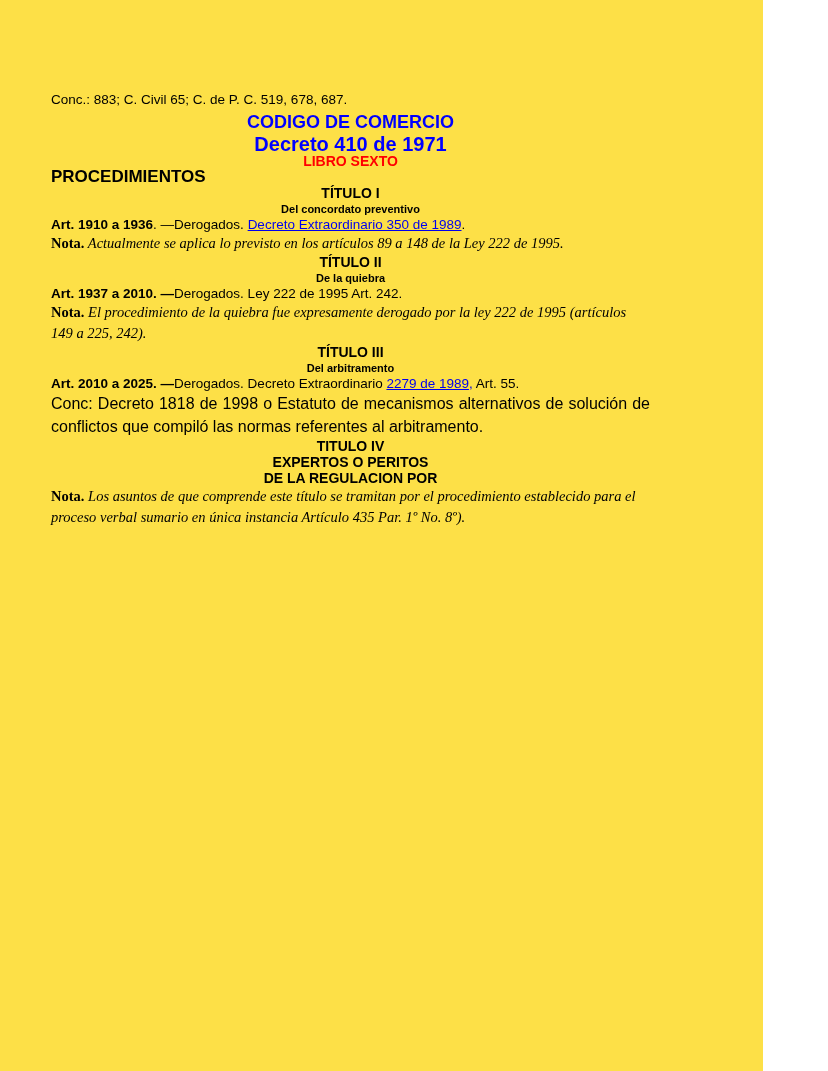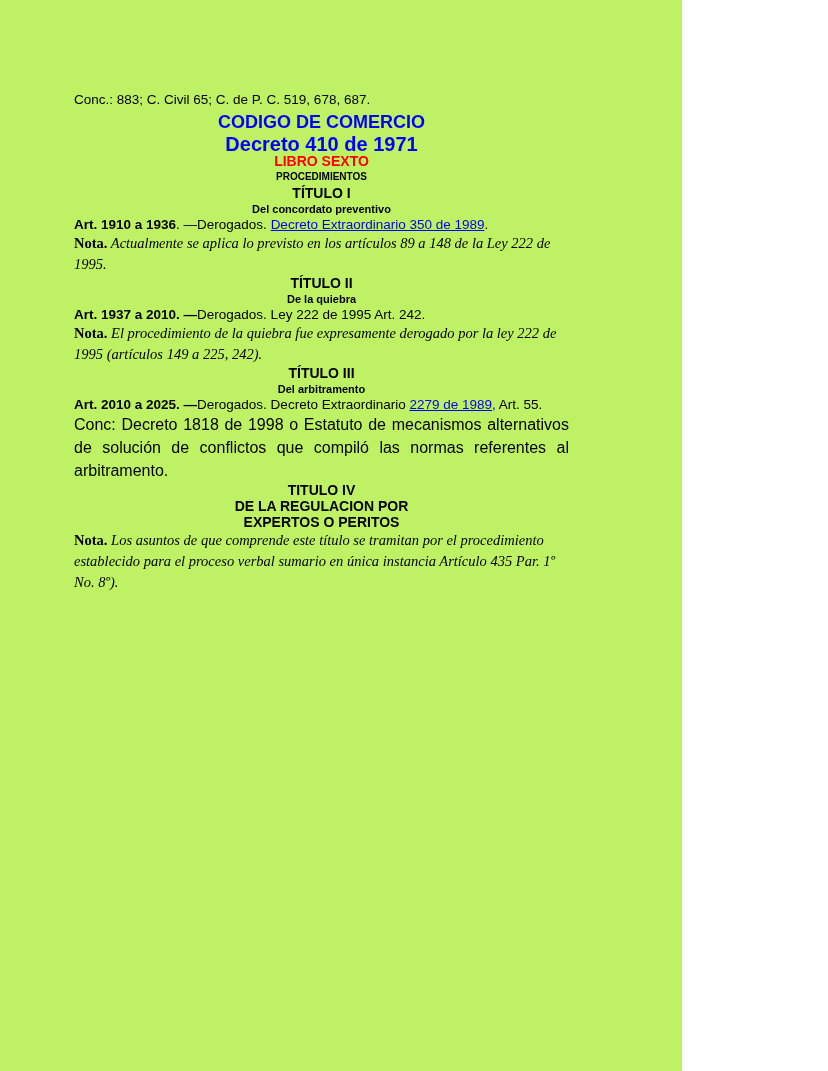--- a/index.html
+++ b/index.html
@@ -2,25 +2,25 @@
 <html><head>
 <meta charset="utf-8">
 <style>
   html, body {
     margin: 0;
     padding: 0;
     background: #ffffff;
   }
   .page {
     position: relative;
-    width: 682px;
+    width: 763px;
     height: 1071px;
-    background: #bef264;
+    background: #fde047;
     box-sizing: border-box;
-    padding: 92px 113px 0 74px;
+    padding: 92px 113px 0 51px;
     font-family: "Liberation Sans", sans-serif;
     font-size: 13.5px;
     color: #000000;
     overflow: hidden;
   }
   .page p, .page h1, .page h2, .page h3 {
     margin: 0;
     padding: 0;
   }
   .body-text {
@@ -46,23 +46,22 @@
   }
   .libro {
     font-size: 14px;
     font-weight: bold;
     color: #ff0000;
     text-align: center;
     margin-top: 21px;
     line-height: 16px;
   }
   .section-heading {
-    font-size: 10px;
+    font-size: 17px;
     font-weight: bold;
-    text-align: center;
     margin-top: 20px;
     line-height: 16px;
   }
   .titulo-heading {
     font-size: 14px;
     font-weight: bold;
     text-align: center;
     line-height: 16px;
   }
   .titulo-subheading {
@@ -148,19 +147,19 @@
   <h3 class="titulo-heading mt-32">TÍTULO III</h3>
 
   <p class="titulo-subheading mt-10">Del arbitramento</p>
 
   <p class="art-line mt-10"><b>Art. 2010 a 2025. —</b><span>Derogados. Decreto Extraordinario </span><a class="doc-link">2279 de 1989,</a><span> Art. 55.</span></p>
 
   <p class="conc-par mt-13">Conc: Decreto 1818 de 1998 o Estatuto de mecanismos alternativos de solución de conflictos que compiló las normas referentes al arbitramento.</p>
 
   <h3 class="titulo-heading mt-50">TITULO IV</h3>
 
+  <h3 class="titulo-heading mt-20">EXPERTOS O PERITOS</h3>
+
   <h3 class="titulo-heading mt-19">DE LA REGULACION POR</h3>
-
-  <h3 class="titulo-heading mt-20">EXPERTOS O PERITOS</h3>
 
   <p class="nota mt-16"><span class="nota-label">Nota.</span><span class="nota-text"> Los asuntos de que comprende este título se tramitan por el procedimiento establecido para el proceso verbal sumario en única instancia  Artículo 435 Par. 1º No. 8º).</span></p>
 
 </div>
 
 </body></html>

